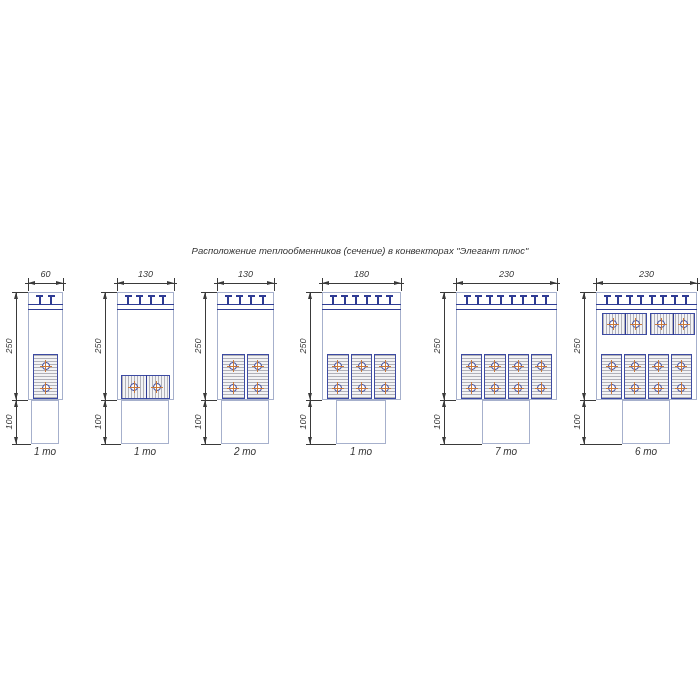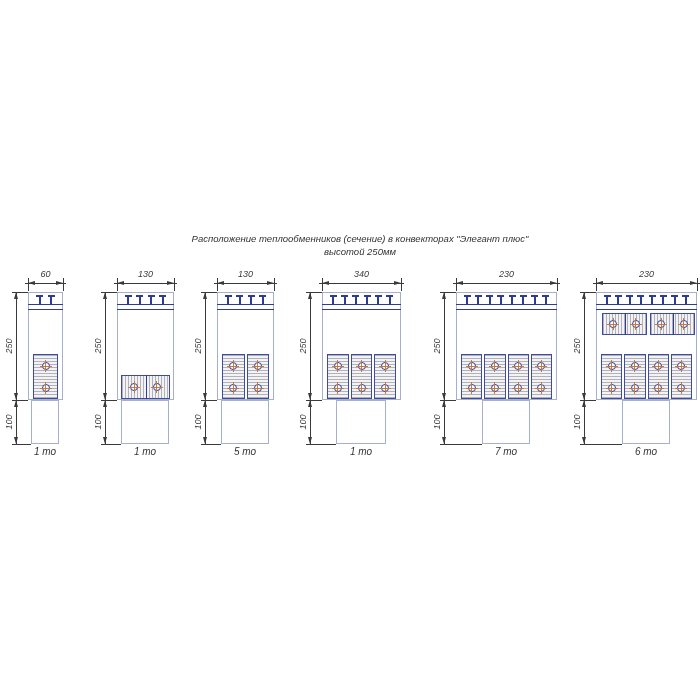--- a/index.html
+++ b/index.html
@@ -2,21 +2,21 @@
 <html style="--outline: #a6b0cc; --detail: #2e3b94; --block_border: #3d4ba3; --block_bg: #f3f3f5; --hatch: #7d7d8a; --tube_cross: #c9783a; --dimension: #3a3a3a; --text: #333333;"><head>
 <meta charset="utf-8">
 <style>
   * { box-sizing: border-box; margin: 0; padding: 0; }
   html,body { background:#fff; }
   .canvas {
     position: relative; width: 700px; height: 700px; background: #ffffff;
     overflow: hidden; font-family: "Liberation Sans", sans-serif;
   }
   .abs { position: absolute; }
-  .title-block { position:absolute; left:40px; top:232px; width:640px; text-align:center; }
+  .title-block { position:absolute; left:40px; top:244px; width:640px; text-align:center; }
   .title-line { font: italic 9.5px "Liberation Sans", sans-serif; color: var(--text,#333); line-height: 13px; }
   .hline, .vline { position:absolute; }
   .l-dim   { background: var(--dimension,#3a3a3a); }
   .l-navy  { background: var(--detail,#2e3b94); }
   .body-rect { position:absolute; border:1px solid var(--outline,#a6b0cc); background:#fff; }
   .duct-rect { position:absolute; border:1px solid var(--outline,#a6b0cc); background:#fff; }
   .vblock {
     position:absolute; border:1px solid var(--block_border,#3d4ba3);
     background: repeating-linear-gradient(180deg, rgba(125,125,138,.6) 0 1px, #f3f3f5 1px 3px);
   }
@@ -39,21 +39,20 @@
   .arr-r { border-top:2px solid transparent; border-bottom:2px solid transparent; border-left:7px solid var(--dimension,#3a3a3a); }
   .arr-u { border-left:2px solid transparent; border-right:2px solid transparent; border-bottom:7px solid var(--dimension,#3a3a3a); }
   .arr-d { border-left:2px solid transparent; border-right:2px solid transparent; border-top:7px solid var(--dimension,#3a3a3a); }
 </style>
 </head>
 <body>
 
 <div class="canvas">
   <div class="title-block">
     <div class="title-line">Расположение теплообменников (сечение) в конвекторах "Элегант плюс"</div>
-    <div class="title-line">высотой 250мм</div>
   </div>
   <div id="drawing">
       <div class="abs" style="left: 0px; top: 0px; width: 0px; height: 0px;">
         <div class="vline l-dim" style="left: 28px; top: 278px; width: 1px; height: 13px;"></div>
         <div class="vline l-dim" style="left: 63px; top: 278px; width: 1px; height: 13px;"></div>
         <div class="hline l-dim" style="left: 25px; top: 283px; width: 41px; height: 1px;"></div>
         <div class="arr arr-l" style="left: 28px; top: 281px;"></div>
         <div class="arr arr-r" style="left: 56px; top: 281px;"></div>
         <div class="dim-text" style="left: 8px; top: 269px; width: 75px; height: 10px;">60</div>
         <div class="body-rect" style="left: 28px; top: 292px; width: 35px; height: 108px;"></div>
@@ -167,29 +166,29 @@
         <div class="hline l-dim" style="left: 201px; top: 444px; width: 20px; height: 1px;"></div>
         <div class="vline l-dim" style="left: 205px; top: 292px; width: 1px; height: 108px;"></div>
         <div class="arr arr-u" style="left: 203px; top: 292px;"></div>
         <div class="arr arr-d" style="left: 203px; top: 393px;"></div>
         <div class="dim-text rot" style="left: 183px; top: 341px; width: 30px; height: 10px;">250</div>
         <div class="vline l-dim" style="left: 205px; top: 400px; width: 1px; height: 44px;"></div>
         <div class="arr arr-u" style="left: 203px; top: 400px;"></div>
         <div class="arr arr-d" style="left: 203px; top: 437px;"></div>
         <div class="dim-text rot" style="left: 183px; top: 417px; width: 30px; height: 10px;">100</div>
         <div class="duct-rect" style="left: 221px; top: 400px; width: 48px; height: 44px;"></div>
-        <div class="type-label" style="left: 220px; top: 446px; width: 50px; height: 12px;">5 то</div>
+        <div class="type-label" style="left: 220px; top: 446px; width: 50px; height: 12px;">2 то</div>
       </div>
       <div class="abs" style="left: 0px; top: 0px; width: 0px; height: 0px;">
         <div class="vline l-dim" style="left: 322px; top: 278px; width: 1px; height: 13px;"></div>
         <div class="vline l-dim" style="left: 401px; top: 278px; width: 1px; height: 13px;"></div>
         <div class="hline l-dim" style="left: 319px; top: 283px; width: 85px; height: 1px;"></div>
         <div class="arr arr-l" style="left: 322px; top: 281px;"></div>
         <div class="arr arr-r" style="left: 394px; top: 281px;"></div>
-        <div class="dim-text" style="left: 302px; top: 269px; width: 119px; height: 10px;">340</div>
+        <div class="dim-text" style="left: 302px; top: 269px; width: 119px; height: 10px;">180</div>
         <div class="body-rect" style="left: 322px; top: 292px; width: 79px; height: 108px;"></div>
         <div class="hline l-navy" style="left: 322px; top: 304px; width: 79px; height: 1px;"></div>
         <div class="hline l-navy" style="left: 322px; top: 309px; width: 79px; height: 1px;"></div>
         <div class="slat" style="left: 329.786px; top: 295px;"></div>
         <div class="slat" style="left: 341.071px; top: 295px;"></div>
         <div class="slat" style="left: 352.357px; top: 295px;"></div>
         <div class="slat" style="left: 363.643px; top: 295px;"></div>
         <div class="slat" style="left: 374.929px; top: 295px;"></div>
         <div class="slat" style="left: 386.214px; top: 295px;"></div>
         <div class="vblock" style="left: 327px; top: 354px; width: 21.6667px; height: 45px;"></div>

